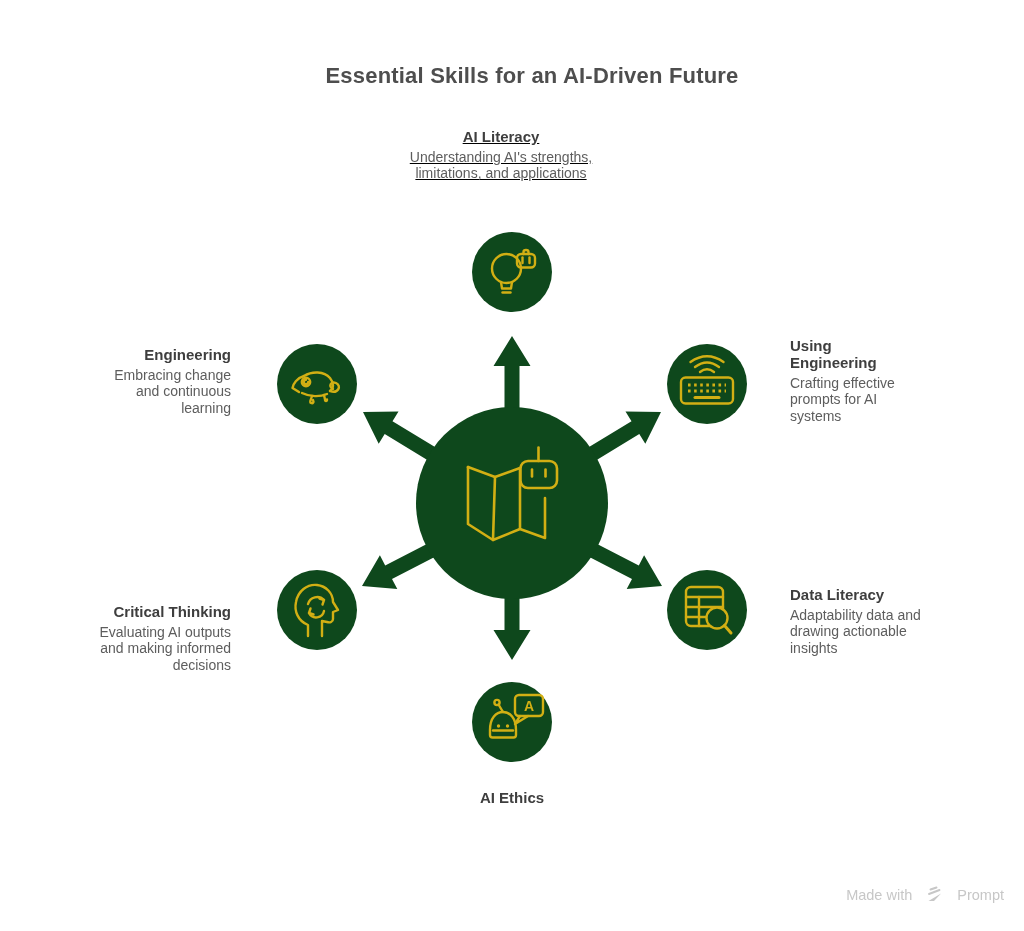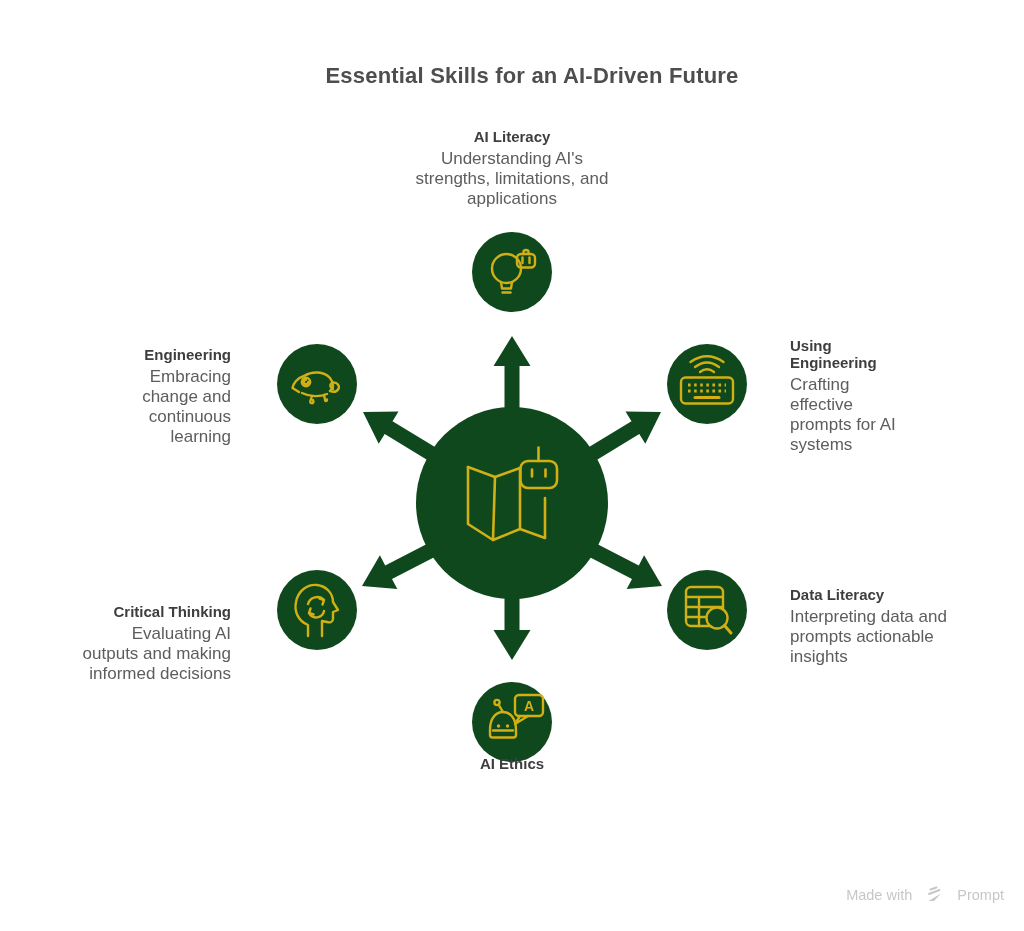--- a/index.html
+++ b/index.html
@@ -4,28 +4,28 @@
 <style>
   html,body{margin:0;padding:0;background:#ffffff;}
   body{width:1024px;height:931px;position:relative;overflow:hidden;
        font-family:"Liberation Sans",sans-serif;}
   .stage{position:absolute;inset:0;}
   .diagram-svg{position:absolute;top:0;left:0;}
   .page-title{position:absolute;top:63px;left:0;width:1024px;text-align:center;
               font-size:22px;font-weight:bold;color:var(--title,#4E4E4E);letter-spacing:.2px;padding-left:20px;}
   .textblock{position:absolute;}
   .node-label{font-size:15px;font-weight:bold;color:var(--label,#3E3E3E);line-height:1.13;}
-  .node-desc{font-size:17px;color:var(--desc,#5D5D5D);line-height:1.17;margin-top:3px;}
+  .node-desc{font-size:14px;color:var(--desc,#5D5D5D);line-height:1.17;margin-top:3px;}
   .align-center{text-align:center;}
   .align-right{text-align:right;}
   .align-left{text-align:left;}
-  .tb-ai-literacy{top:129px;left:402px;width:220px;}
+  .tb-ai-literacy{top:129px;left:391px;width:220px;text-decoration:underline;}
   .tb-prompt{top:338px;left:790px;width:120px;}
   .tb-data{top:576px;left:790px;width:158px;margin-top:11px;}
-  .tb-ethics{top:756px;left:452px;width:120px;}
+  .tb-ethics{top:790px;left:452px;width:120px;}
   .tb-critical{top:604px;right:793px;width:158px;}
   .tb-adapt{top:347px;right:793px;width:140px;}
   .watermark{position:absolute;top:886px;right:20px;display:flex;align-items:center;gap:14px;
              color:var(--wm,#C7C7C7);font-size:14.5px;}
   .wm-logo{display:inline-flex;}
 </style>
 </head>
 <body>
 
 <div class="stage">
@@ -142,21 +142,21 @@
     <div class="node-desc">Understanding AI's strengths, limitations, and applications</div>
   </div>
 
   <div class="textblock tb-prompt align-left">
     <div class="node-label">Using Engineering</div>
     <div class="node-desc">Crafting effective prompts for AI systems</div>
   </div>
 
   <div class="textblock tb-data align-left">
     <div class="node-label">Data Literacy</div>
-    <div class="node-desc">Interpreting data and prompts actionable insights</div>
+    <div class="node-desc">Adaptability data and drawing actionable insights</div>
   </div>
 
   <div class="textblock tb-ethics align-center">
     <div class="node-label">AI Ethics</div>
   </div>
 
   <div class="textblock tb-critical align-right">
     <div class="node-label">Critical Thinking</div>
     <div class="node-desc">Evaluating AI outputs and making informed decisions</div>
   </div>

